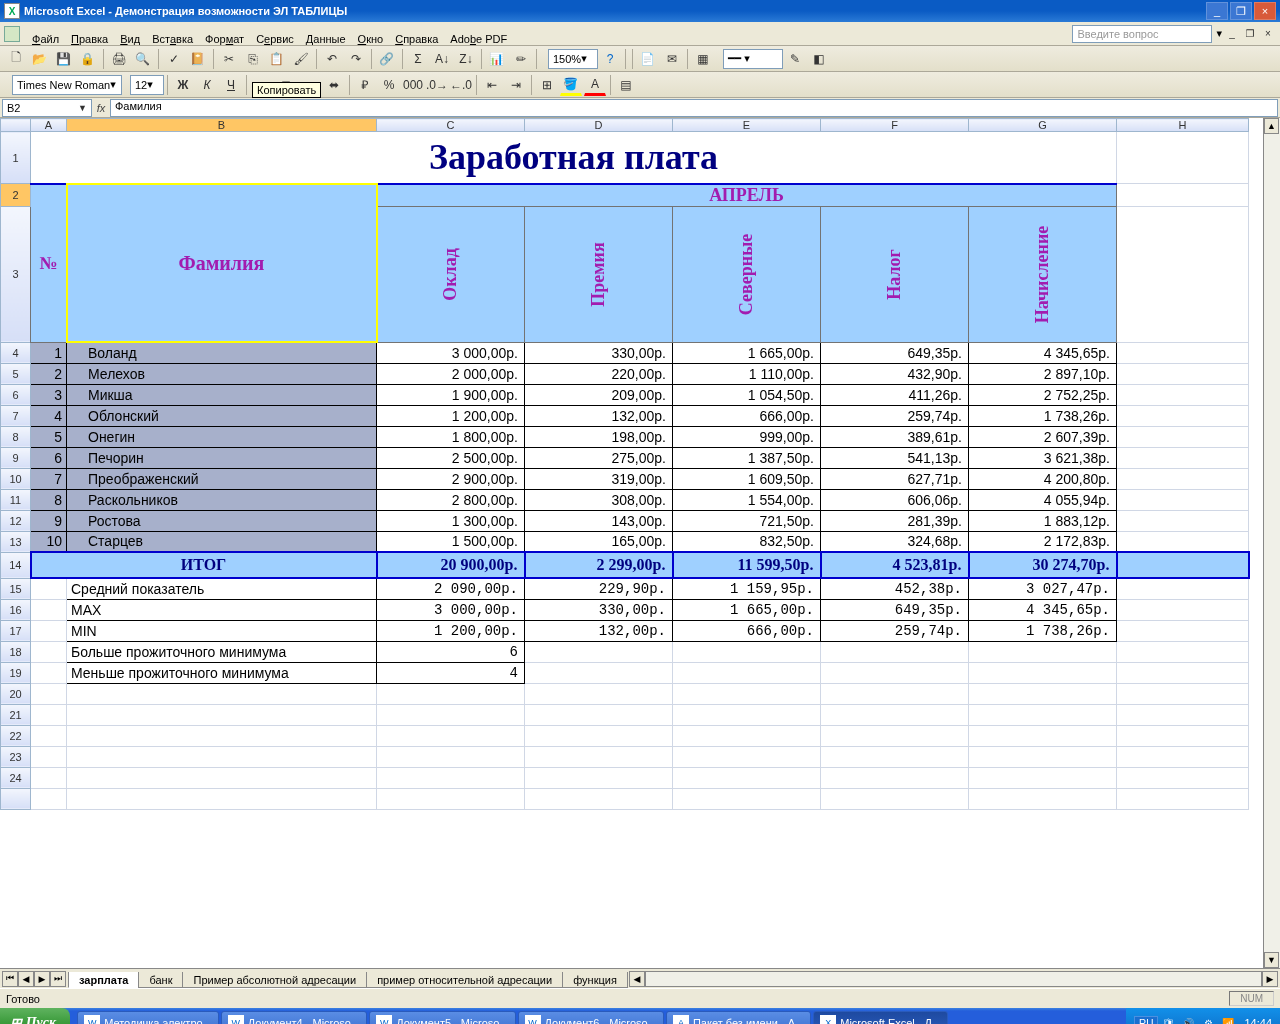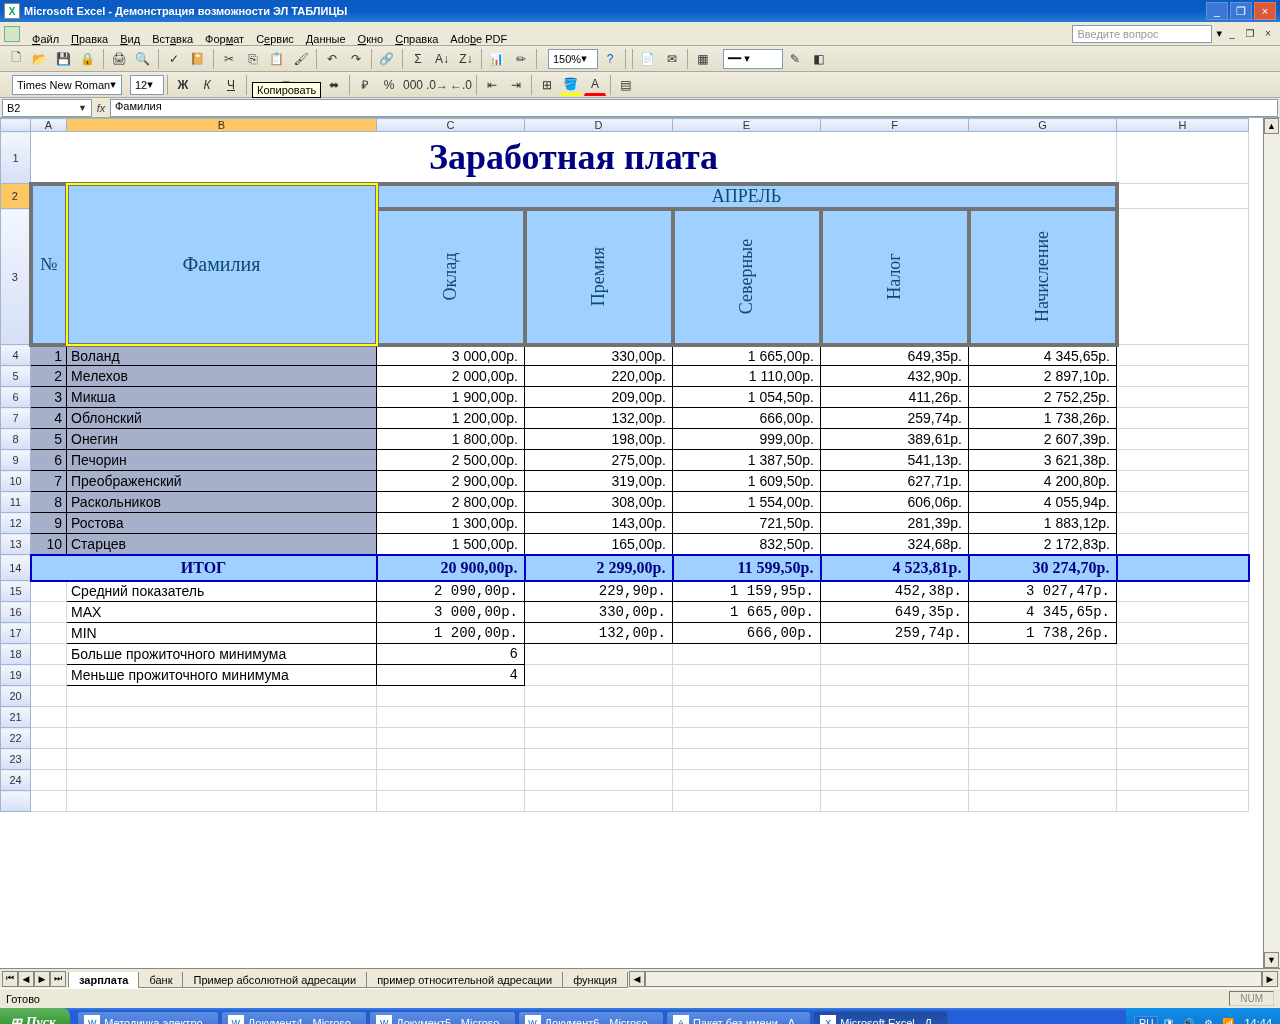--- a/index.html
+++ b/index.html
@@ -44,30 +44,30 @@
   table.grid { border-collapse: collapse; table-layout:fixed; }
   .col-head, .row-head { background: linear-gradient(to bottom,#f3f6fd,#d6dff7); border:1px solid #9eb6ce; text-align:center; font-size:11px; color:#333; font-family: Arial; font-weight:normal;}
   .col-head.sel, .row-head.sel { background:#ffc664;}
   .corner { width:30px; background: linear-gradient(to bottom,#f3f6fd,#d6dff7); border:1px solid #9eb6ce;}
   .row-head { width:30px; }
   
   .cell { border:1px solid #d0d7e5; height:21px; padding:0 4px; font-size:13px; font-family: Arial; vertical-align:middle; background:#fff; white-space:nowrap; overflow:hidden;}
   
   
   .title-cell { text-align:center; font-family: "Times New Roman", serif; font-size: 36px; font-weight:bold; color:#000080; height:52px; border-bottom: 2px solid #0000cd;}
-  .hdr-blue { background:#9fd0ff; border:4px solid #737373; color:#0c4a6e; font-weight:normal; font-family:"Times New Roman",serif;}
+  .hdr-blue { background:#9fd0ff; border:1px solid #737373; color:#a21caf; font-weight:bold; font-family:"Times New Roman",serif;}
   .hdr-month { font-size:18px; text-align:center; height:22px;}
   .hdr-num { font-size:18px; text-align:center;}
   .hdr-fam { font-size:20px; text-align:center;}
   .hdr-vert { font-size:18px; text-align:center; height:136px;}
   .hdr-vert span { display:inline-block; transform: rotate(-90deg); white-space:nowrap;}
   .selected-fam { outline: 2px solid #ffff00; outline-offset:-1px;}
   
   .data-num { text-align:right; background:#a7b0cb; border:1px solid #000; font-size:14px; font-family:Arial;}
-  .data-name { background:#a7b0cb; border:1px solid #000; font-size:14px; font-family:Arial; padding-left:4px;}
+  .data-name { background:#a7b0cb; border:1px solid #000; font-size:14px; font-family:Arial; padding-left:21px;}
   .data-val { text-align:right; border:1px solid #000; font-size:14px; font-family:Arial; padding-right:6px;}
   
   .total-row td { background:#9fd0ff; border:2px solid #0000cd; font-weight:bold; color:#000080; font-family:"Times New Roman",serif; font-size:16px; height:26px;}
   .total-label { text-align:center; font-size:18px;}
   .total-val { text-align:right; padding-right:6px;}
   
   .stat-label { border:1px solid #000; font-size:14px; font-family:Arial; padding-left:4px;}
   .stat-val { text-align:right; border:1px solid #000; font-size:14px; font-family:Liberation Mono, monospace; padding-right:6px;padding-left:11px;}
   
   

